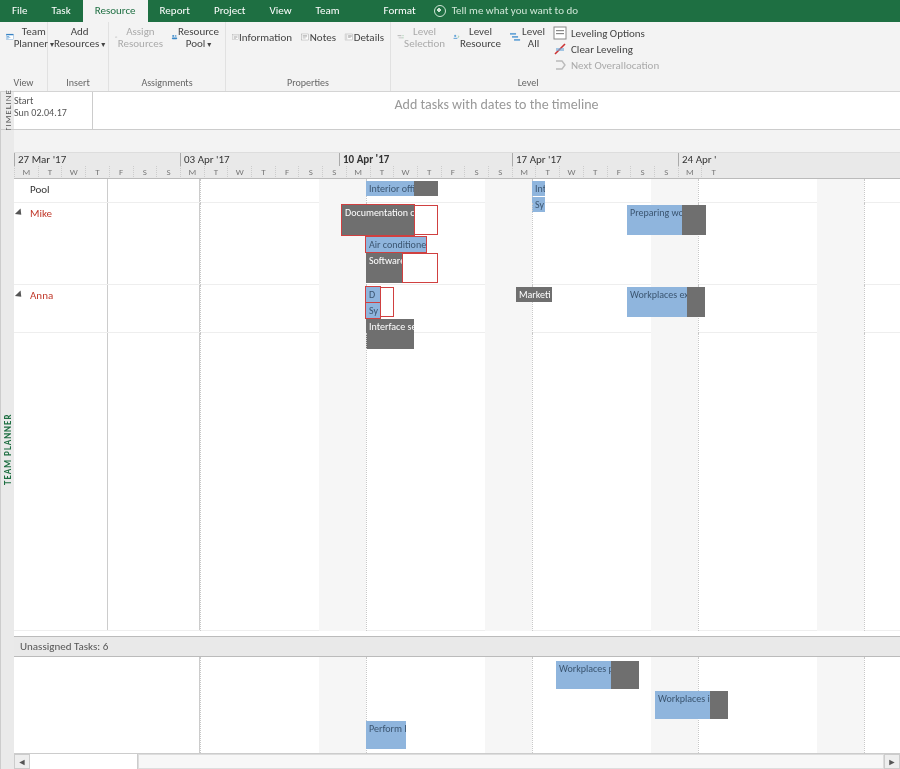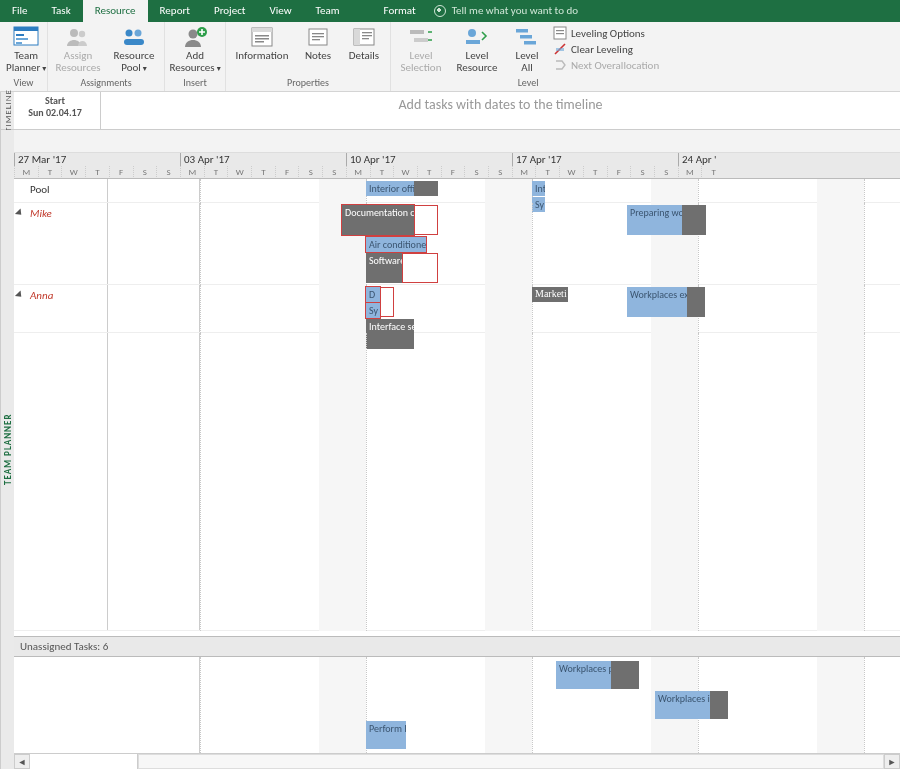--- a/index.html
+++ b/index.html
@@ -9,31 +9,31 @@
   .menu-item { padding: 4px 12px 0 12px; height: 22px; cursor: pointer; }
   .menu-item.active { background: #f3f3f3; color: #1e6f42; }
   .menu-item.format { margin-left: 20px; }
   .tell-me { padding: 4px 8px 12px 24px; color: #cfe6d6; position: relative; }
   .tell-me::before { content: ""; position: absolute; left: 6px; top: 5px; width: 10px; height: 10px; border: 1.2px solid #cfe6d6; border-radius: 50%; background: radial-gradient(circle at 40% 40%, #cfe6d6 0 2px, transparent 2px); }
   
   .ribbon { background: #f3f3f3; border-bottom: 1px solid #d4d4d4; display: flex; height: 70px; }
   .rib-group { border-right: 1px solid #e1e1e1; padding: 2px 6px 0 6px; display: flex; flex-direction: column; justify-content: space-between; }
   .rib-group-label { text-align: center; font-size: 10px; color: #666; padding-bottom: 2px; }
   .rib-buttons { display: flex; gap: 8px; align-items: flex-start; }
-  .rib-btn { display: flex; flex-direction: column; align-items: center; width: 48px; font-size: 11px; color: #444; cursor: pointer; text-align: center; line-height: 1.1; padding-top: 2px; }
+  .rib-btn { display: flex; flex-direction: row; align-items: center; width: 48px; font-size: 11px; color: #444; cursor: pointer; text-align: center; line-height: 1.1; padding-top: 2px; }
   .rib-btn.disabled { color: #aaa; }
   .rib-icon { width: 26px; height: 22px; margin-bottom: 2px; }
   .rib-small { display: flex; flex-direction: column; gap: 2px; font-size: 11px; color: #444; padding-top: 2px; }
   .rib-small-item { display: flex; align-items: center; gap: 4px; cursor: pointer; }
   .rib-small-item .sicon { width: 14px; height: 14px; }
   .caret { font-size: 8px; margin-left: 2px; }
   
   .timeline-wrap { display: flex; border-bottom: 1px solid #ccc; height: 38px; }
   .tl-vert { width: 14px; background: #eaeaea; border-right: 1px solid #ccc; display: flex; align-items: center; justify-content: center; writing-mode: vertical-rl; transform: rotate(180deg); font-size: 9px; color: #555; letter-spacing: 1px; }
-  .tl-left { width: 87px; border-right: 1px solid #ccc; font-size: 10px; color: #555; text-align: center; padding: 3px 4px 0 0; line-height: 1.2; font-weight: bold; }
+  .tl-left { width: 79px; border-right: 1px solid #ccc; font-size: 10px; color: #555; text-align: left; padding: 3px 4px 0 0; line-height: 1.2; }
   .tl-main { flex: 1; position: relative; }
   .tl-scale { display: flex; height: 12px; border-bottom: 1px solid #ccc; font-size: 10px; color: #555; }
   .tl-day { flex: 1; border-left: 1px solid #ddd; padding-left: 2px; white-space: nowrap; overflow: hidden; }
   .tl-body { height: 25px; display: flex; align-items: center; justify-content: center; color: #999; font-size: 14px; }
   
   .planner-wrap { display: flex; height: 639px; }
   .tp-vert { width: 14px; background: #eaeaea; border-right: 1px solid #ccc; display: flex; align-items: center; justify-content: center; writing-mode: vertical-rl; transform: rotate(180deg); font-size: 9px; color: #1e6f42; letter-spacing: 1px; font-weight: bold; }
   .tp-content { flex: 1; display: flex; flex-direction: column; position: relative; }
   
   .tp-header { display: flex; background: #e9e9e9; border-bottom: 1px solid #bbb; height: 26px; }
@@ -44,21 +44,21 @@
   .drop-tri { position: absolute; right: 3px; bottom: 3px; width: 0; height: 0; border-left: 4px solid transparent; border-right: 4px solid transparent; border-top: 5px solid #666; }
   .tp-h-scale { flex: 1; position: relative; overflow: hidden; }
   .wk { position: absolute; top: 0; height: 13px; border-left: 1px solid #aaa; padding-left: 3px; white-space: nowrap; }
   .day { position: absolute; top: 13px; height: 13px; width: 24px; border-left: 1px dotted #ccc; text-align: center; font-size: 9px; color: #777; }
   
   .tp-body { flex: 1; overflow: hidden; position: relative; background: #fff; }
   .tp-row { display: flex; border-bottom: 1px solid #eee; position: relative; }
   .tp-row-label { width: 94px; border-right: 1px solid #ccc; padding: 4px 4px 0 16px; font-size: 11px; position: relative; }
   .tp-row-unsch { width: 92px; border-right: 1px solid #ccc; }
   .tp-row-chart { flex: 1; position: relative; }
-  .over { color: #c0392b; font-style: italic; }
+  .over { color: #c0392b; }
   .collapse-tri { position: absolute; left: 3px; top: 6px; width: 0; height: 0; border-top: 4px solid transparent; border-bottom: 4px solid transparent; border-left: 5px solid #555; transform: rotate(45deg); }
   .bar { position: absolute; height: 15px; font-size: 10px; color: #fff; padding: 1px 3px 0 3px; overflow: hidden; white-space: nowrap; }
   .bar.blue { background: #8fb5dd; color: #3b5570; }
   .bar.gray { background: #6f6f6f; }
   .bar.outline-red { box-shadow: 0 0 0 1px #d04040; }
   .bar.ghost { background: #fff; box-shadow: inset 0 0 0 1px #d04040; }
   
   .grid-weekend { position: absolute; top: 0; bottom: 0; background: #f6f6f6; }
   .grid-dots { position: absolute; top: 0; bottom: 0; border-left: 1px dotted #c8c8c8; }
   
@@ -102,54 +102,54 @@
             <rect x="3" y="16" width="6" height="2" fill="#6aa6d8"></rect>
           </svg>
         <span><span>Team Planner</span><span class="caret">▾</span></span>
       </div>
     </div>
     <div class="rib-group-label">View</div>
   </div>
 
   <div class="rib-group">
     <div class="rib-buttons">
+      <div class="rib-btn">
+        <svg class="rib-icon" viewBox="0 0 26 22">
+            <circle cx="11" cy="8" r="4.5" fill="#8a8a8a"></circle>
+            <path d="M3 21c0-4.5 4-7 8-7s8 2.5 8 7" fill="#8a8a8a"></path>
+            <circle cx="20" cy="6" r="5" fill="#2e9e4a"></circle>
+            <path d="M20 3v6M17 6h6" stroke="#fff" stroke-width="1.6"></path>
+          </svg>
+        <span><span>Add Resources</span><span class="caret">▾</span></span>
+      </div>
+    </div>
+    <div class="rib-group-label">Insert</div>
+  </div>
+
+  <div class="rib-group">
+    <div class="rib-buttons">
       <div class="rib-btn disabled">
         <svg class="rib-icon" viewBox="0 0 26 22">
             <circle cx="9" cy="7" r="4" fill="#bbb"></circle>
             <circle cx="17" cy="8" r="3.2" fill="#ccc"></circle>
             <path d="M2 20c0-4 4-6 7-6s7 2 7 6" fill="#bbb"></path>
             <path d="M13 20c0-3 2-5 4.5-5s4.5 2 4.5 5" fill="#ccc"></path>
           </svg>
         <span>Assign Resources</span>
       </div>
       <div class="rib-btn">
         <svg class="rib-icon" viewBox="0 0 26 22">
             <circle cx="8" cy="7" r="3.5" fill="#3a88c8"></circle>
             <circle cx="17" cy="7" r="3.5" fill="#6aa6d8"></circle>
             <rect x="3" y="13" width="20" height="6" rx="3" fill="#3a88c8"></rect>
           </svg>
         <span><span>Resource Pool</span><span class="caret">▾</span></span>
       </div>
     </div>
     <div class="rib-group-label">Assignments</div>
-  </div>
-
-  <div class="rib-group">
-    <div class="rib-buttons">
-      <div class="rib-btn">
-        <svg class="rib-icon" viewBox="0 0 26 22">
-            <circle cx="11" cy="8" r="4.5" fill="#8a8a8a"></circle>
-            <path d="M3 21c0-4.5 4-7 8-7s8 2.5 8 7" fill="#8a8a8a"></path>
-            <circle cx="20" cy="6" r="5" fill="#2e9e4a"></circle>
-            <path d="M20 3v6M17 6h6" stroke="#fff" stroke-width="1.6"></path>
-          </svg>
-        <span><span>Add Resources</span><span class="caret">▾</span></span>
-      </div>
-    </div>
-    <div class="rib-group-label">Insert</div>
   </div>
 
   <div class="rib-group">
     <div class="rib-buttons">
       <div class="rib-btn" style="width:60px">
         <svg class="rib-icon" viewBox="0 0 26 22">
             <rect x="3" y="2" width="20" height="18" fill="#fff" stroke="#888"></rect>
             <rect x="3" y="2" width="20" height="4" fill="#d9d9d9"></rect>
             <rect x="6" y="9" width="14" height="1.5" fill="#888"></rect>
             <rect x="6" y="12" width="14" height="1.5" fill="#888"></rect>
@@ -248,21 +248,21 @@
 <div class="planner-wrap">
   <div class="tp-vert">TEAM PLANNER</div>
   <div class="tp-content">
 
     <div style="height:23px; background:#f3f3f3; border-bottom:1px solid #ddd"></div>
 
     <div class="tp-header">
       <div class="tp-h-scale" id="tp-scale">
           <div class="wk" style="left: 0px;">27 Mar '17</div>
           <div class="wk" style="left: 166px;">03 Apr '17</div>
-          <div class="wk" style="left: 332px;">10 Apr '17</div>
+          <div class="wk" style="left: 325px; font-weight: bold;">10 Apr '17</div>
           <div class="wk" style="left: 498px;">17 Apr '17</div>
           <div class="wk" style="left: 664px;">24 Apr '</div>
           <div class="day" style="left: 0px; width: 23.7px;">M</div>
           <div class="day" style="left: 23.7px; width: 23.7px;">T</div>
           <div class="day" style="left: 47.4px; width: 23.7px;">W</div>
           <div class="day" style="left: 71.1px; width: 23.7px;">T</div>
           <div class="day" style="left: 94.8px; width: 23.7px;">F</div>
           <div class="day" style="left: 118.5px; width: 23.7px;">S</div>
           <div class="day" style="left: 142.2px; width: 23.7px;">S</div>
           <div class="day" style="left: 165.9px; width: 23.7px;">M</div>
@@ -343,21 +343,21 @@
             <div class="grid-dots" style="left: 166px; height: 48px;"></div>
             <div class="grid-weekend" style="left: 450.5px; width: 47.4px; height: 48px;"></div>
             <div class="grid-dots" style="left: 332px; height: 48px;"></div>
             <div class="grid-weekend" style="left: 616.5px; width: 47.4px; height: 48px;"></div>
             <div class="grid-dots" style="left: 498px; height: 48px;"></div>
             <div class="grid-dots" style="left: 664px; height: 48px;"></div>
             <div class="bar blue outline-red" style="left: 166px; top: 2px; width: 14px;">D</div>
             <div class="bar blue outline-red" style="left: 166px; top: 18px; width: 14px;">Sy</div>
             <div class="bar ghost" style="left: 180px; top: 2px; width: 14px; height: 30px;"></div>
             <div class="bar gray" style="left: 166px; top: 34px; width: 48px; height: 30px;">Interface setup</div>
-            <div class="bar gray" style="left: 332px; top: 2px; width: 36px; font-family: Liberation Serif, serif;">Marketi</div>
+            <div class="bar gray" style="left: 316px; top: 2px; width: 36px;">Marketi</div>
             <div class="bar blue" style="left: 427px; top: 2px; width: 60px; height: 30px;">Workplaces exportation</div>
             <div class="bar gray" style="left: 487px; top: 2px; width: 18px; height: 30px;"></div>
           </div>
         </div>
         <div class="tp-row" style="height: 298px;">
           <div class="tp-row-label"></div>
           <div class="tp-row-unsch"></div>
           <div class="tp-row-chart">
             <div class="grid-weekend" style="left: 118.5px; width: 47.4px; height: 298px;"></div>
             <div class="grid-dots" style="left: 0px; height: 298px;"></div>

